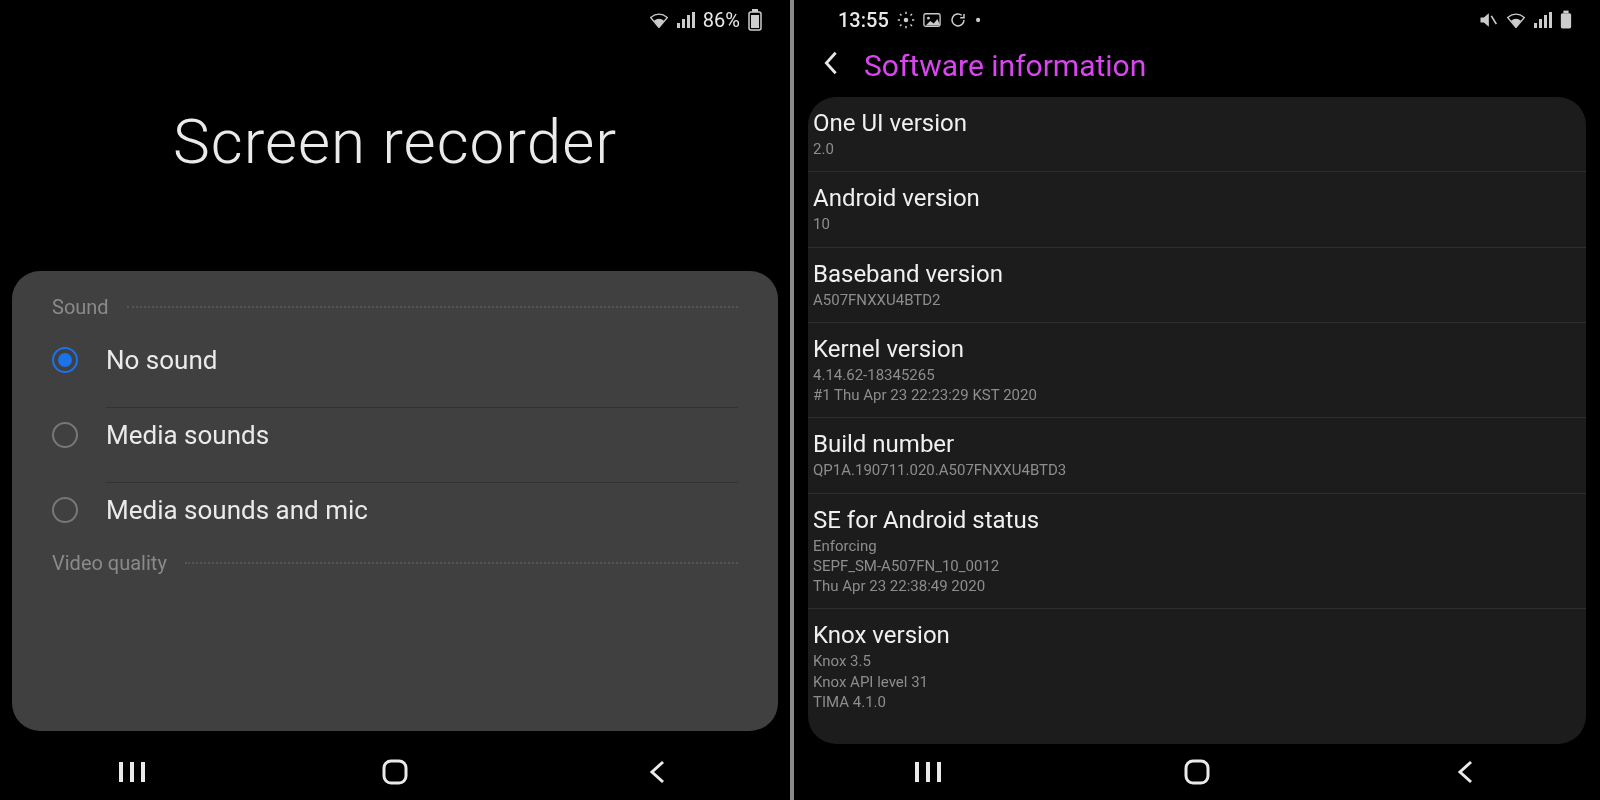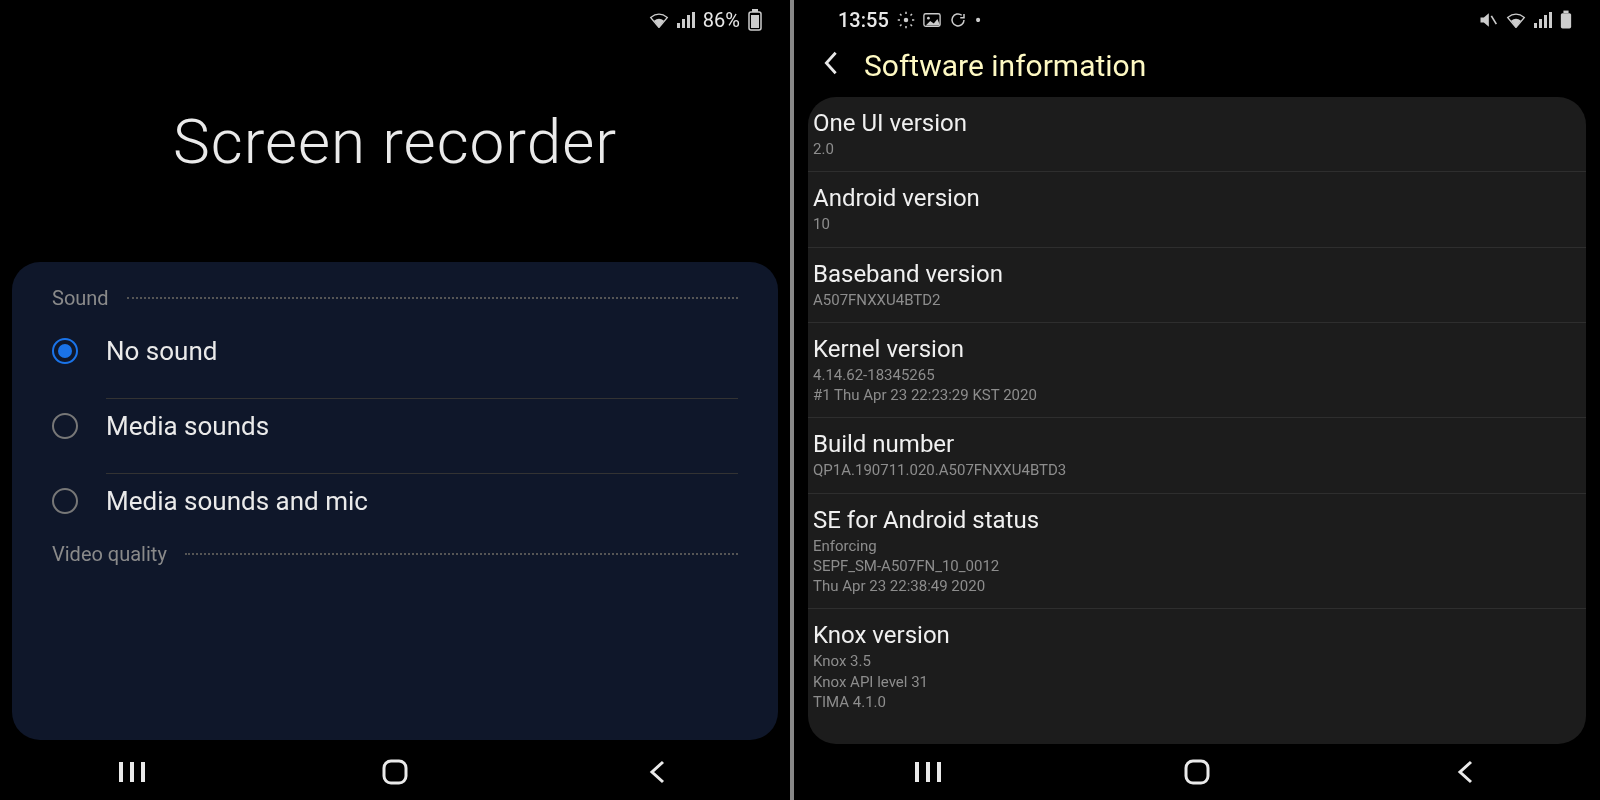--- a/index.html
+++ b/index.html
@@ -41,23 +41,23 @@
   .big-title {
     font-size: 62px;
     font-weight: 300;
     color: #eaeaea;
     text-align: center;
     padding: 65px 20px 80px;
     letter-spacing: 1px;
   }
 
   .card {
-    background: #0f172a;
+    background: #404040;
     border-radius: 28px;
-    margin: 4px 12px;
+    margin: 13px 12px;
     padding: 20px 0 0 0;
     flex: 1;
     overflow: hidden;
   }
 
   .section-header {
     display: flex;
     align-items: center;
     padding: 4px 40px 4px 40px;
     color: #8a8a8a;
@@ -108,21 +108,21 @@
   .nav-btn { width: 80px; display:flex; justify-content:center; }
 
   
   .appbar {
     display: flex;
     align-items: center;
     gap: 24px;
     padding: 8px 28px 14px;
   }
   .appbar .back { font-size: 30px; color: #e8e8e8; }
-  .appbar .title { font-size: 30px; color: #fef9c3; font-weight: 400; }
+  .appbar .title { font-size: 30px; color: #d946ef; font-weight: 400; }
 
   .info-card {
     background: #1c1c1c;
     border-radius: 28px;
     margin: 0 14px;
     flex: 1;
     overflow: hidden;
   }
   .info-item {
     padding: 12px 5px 12px;

